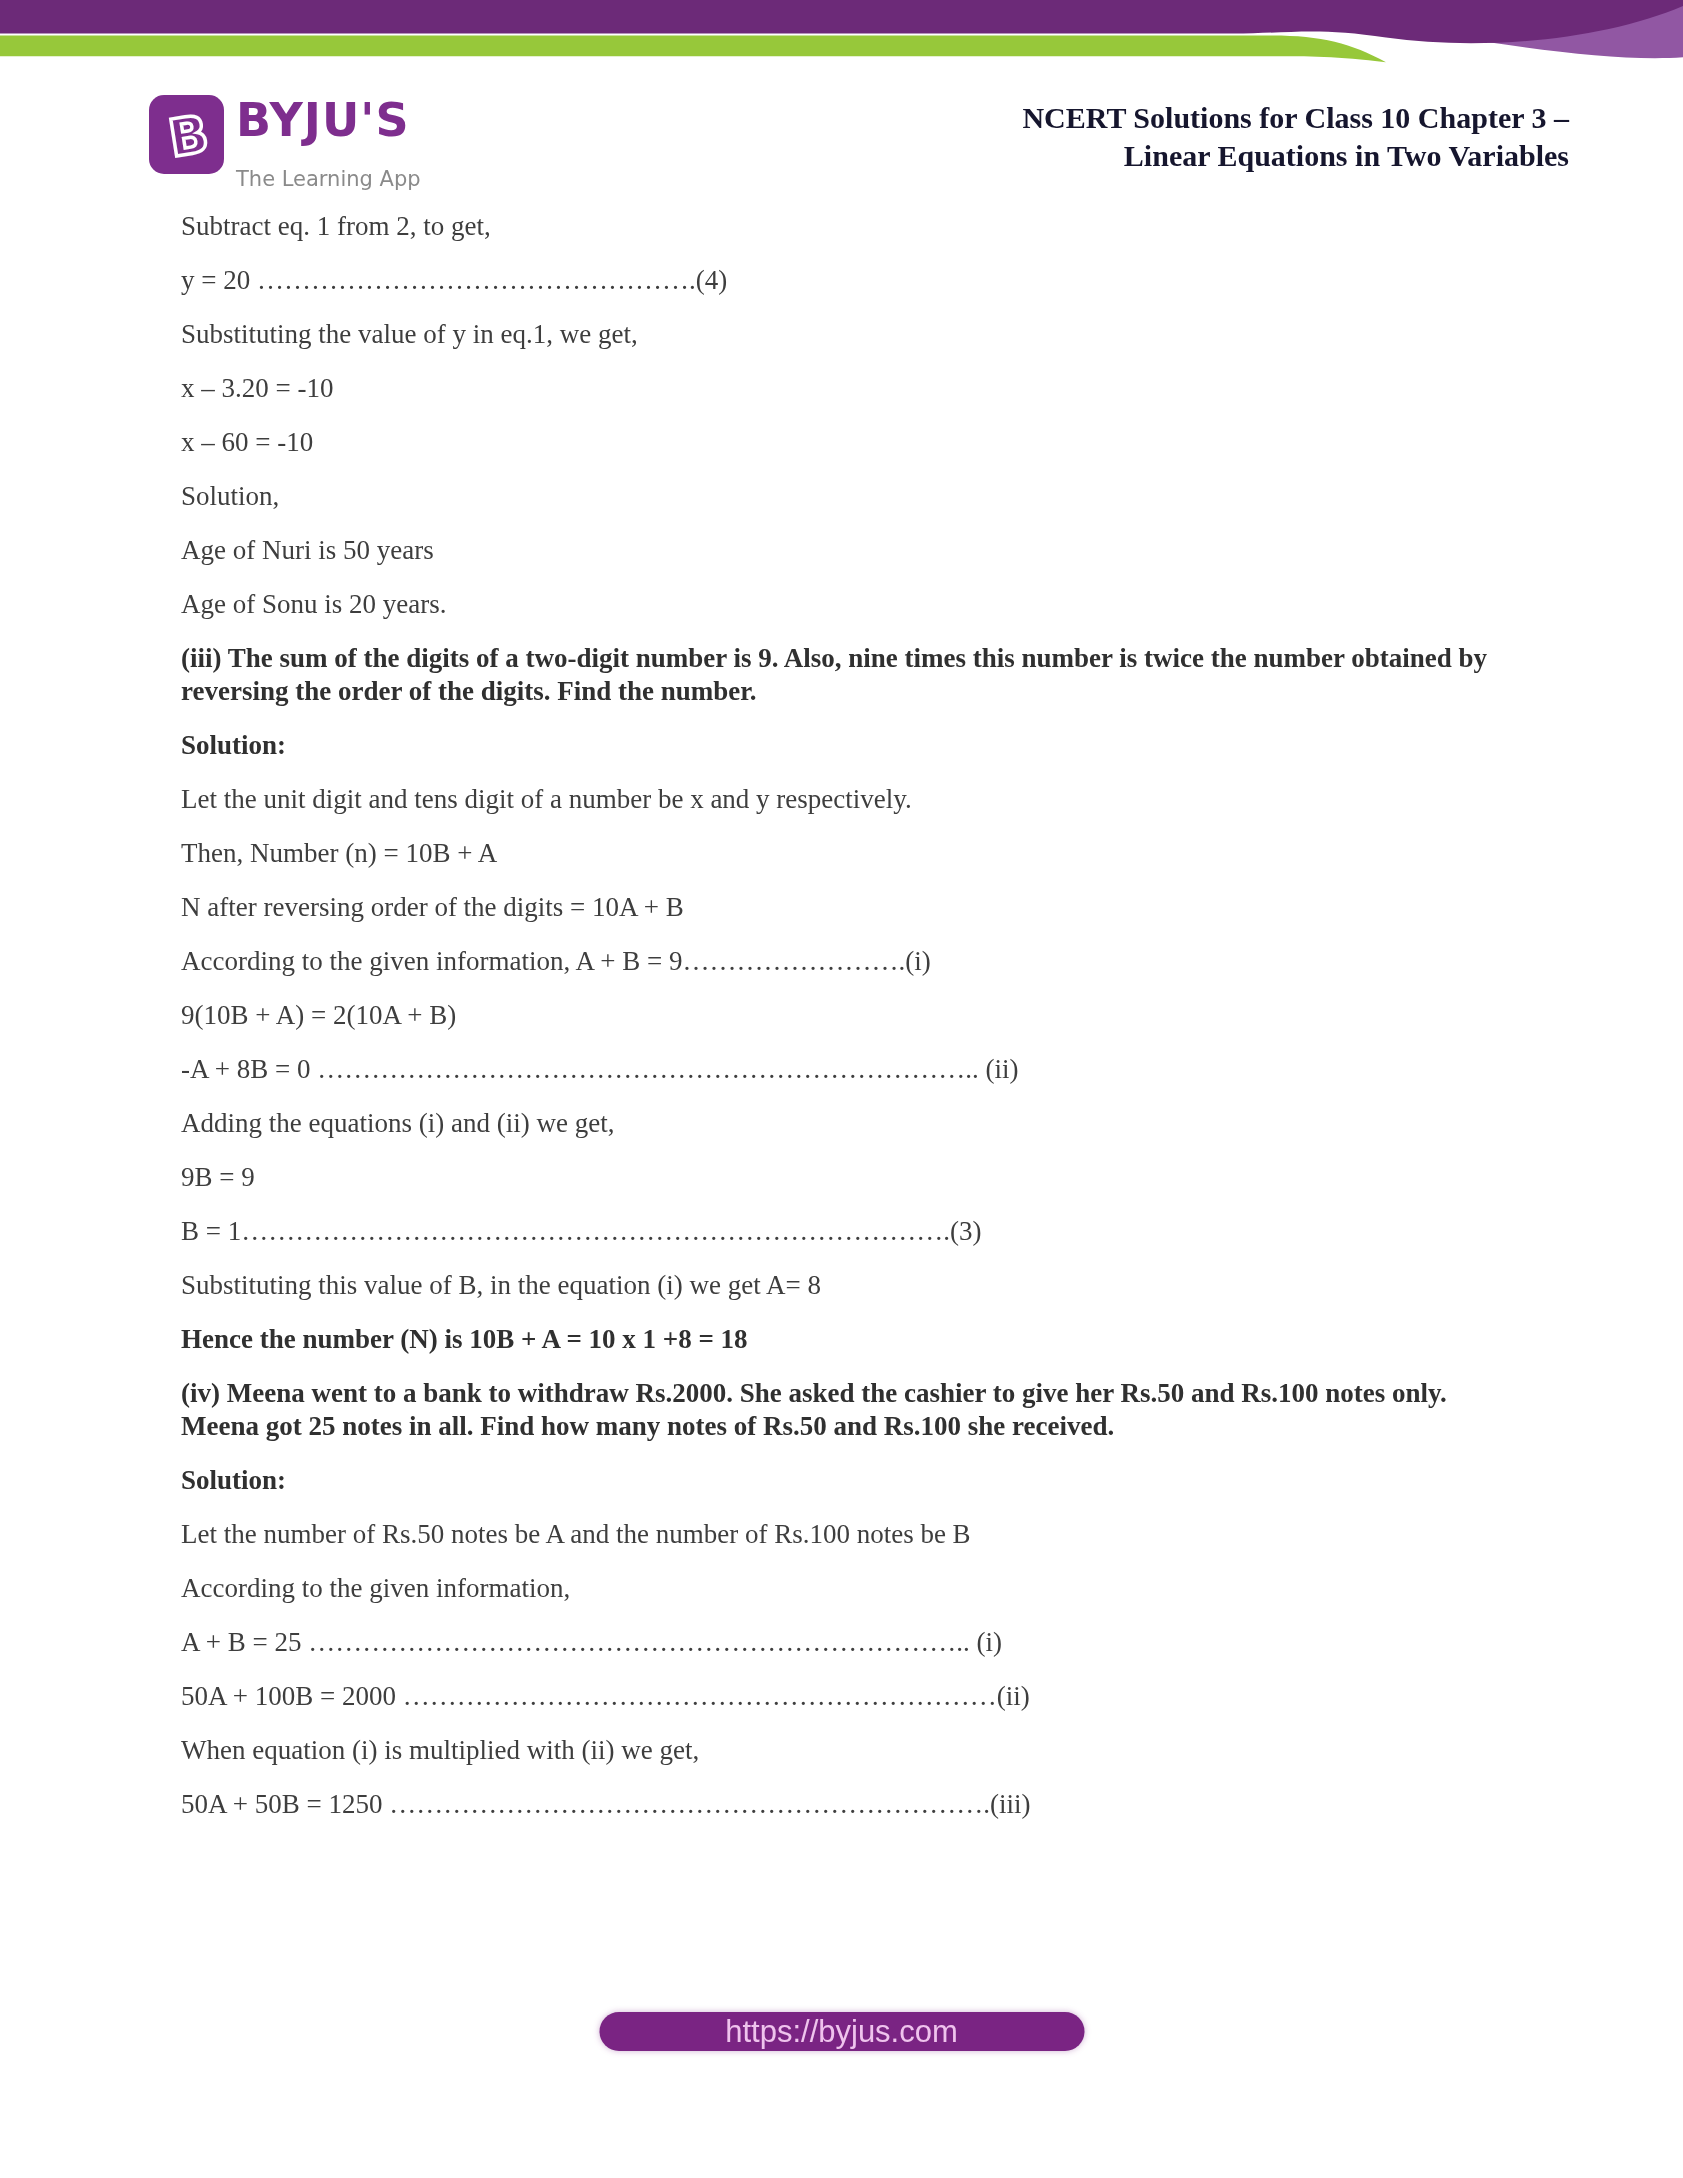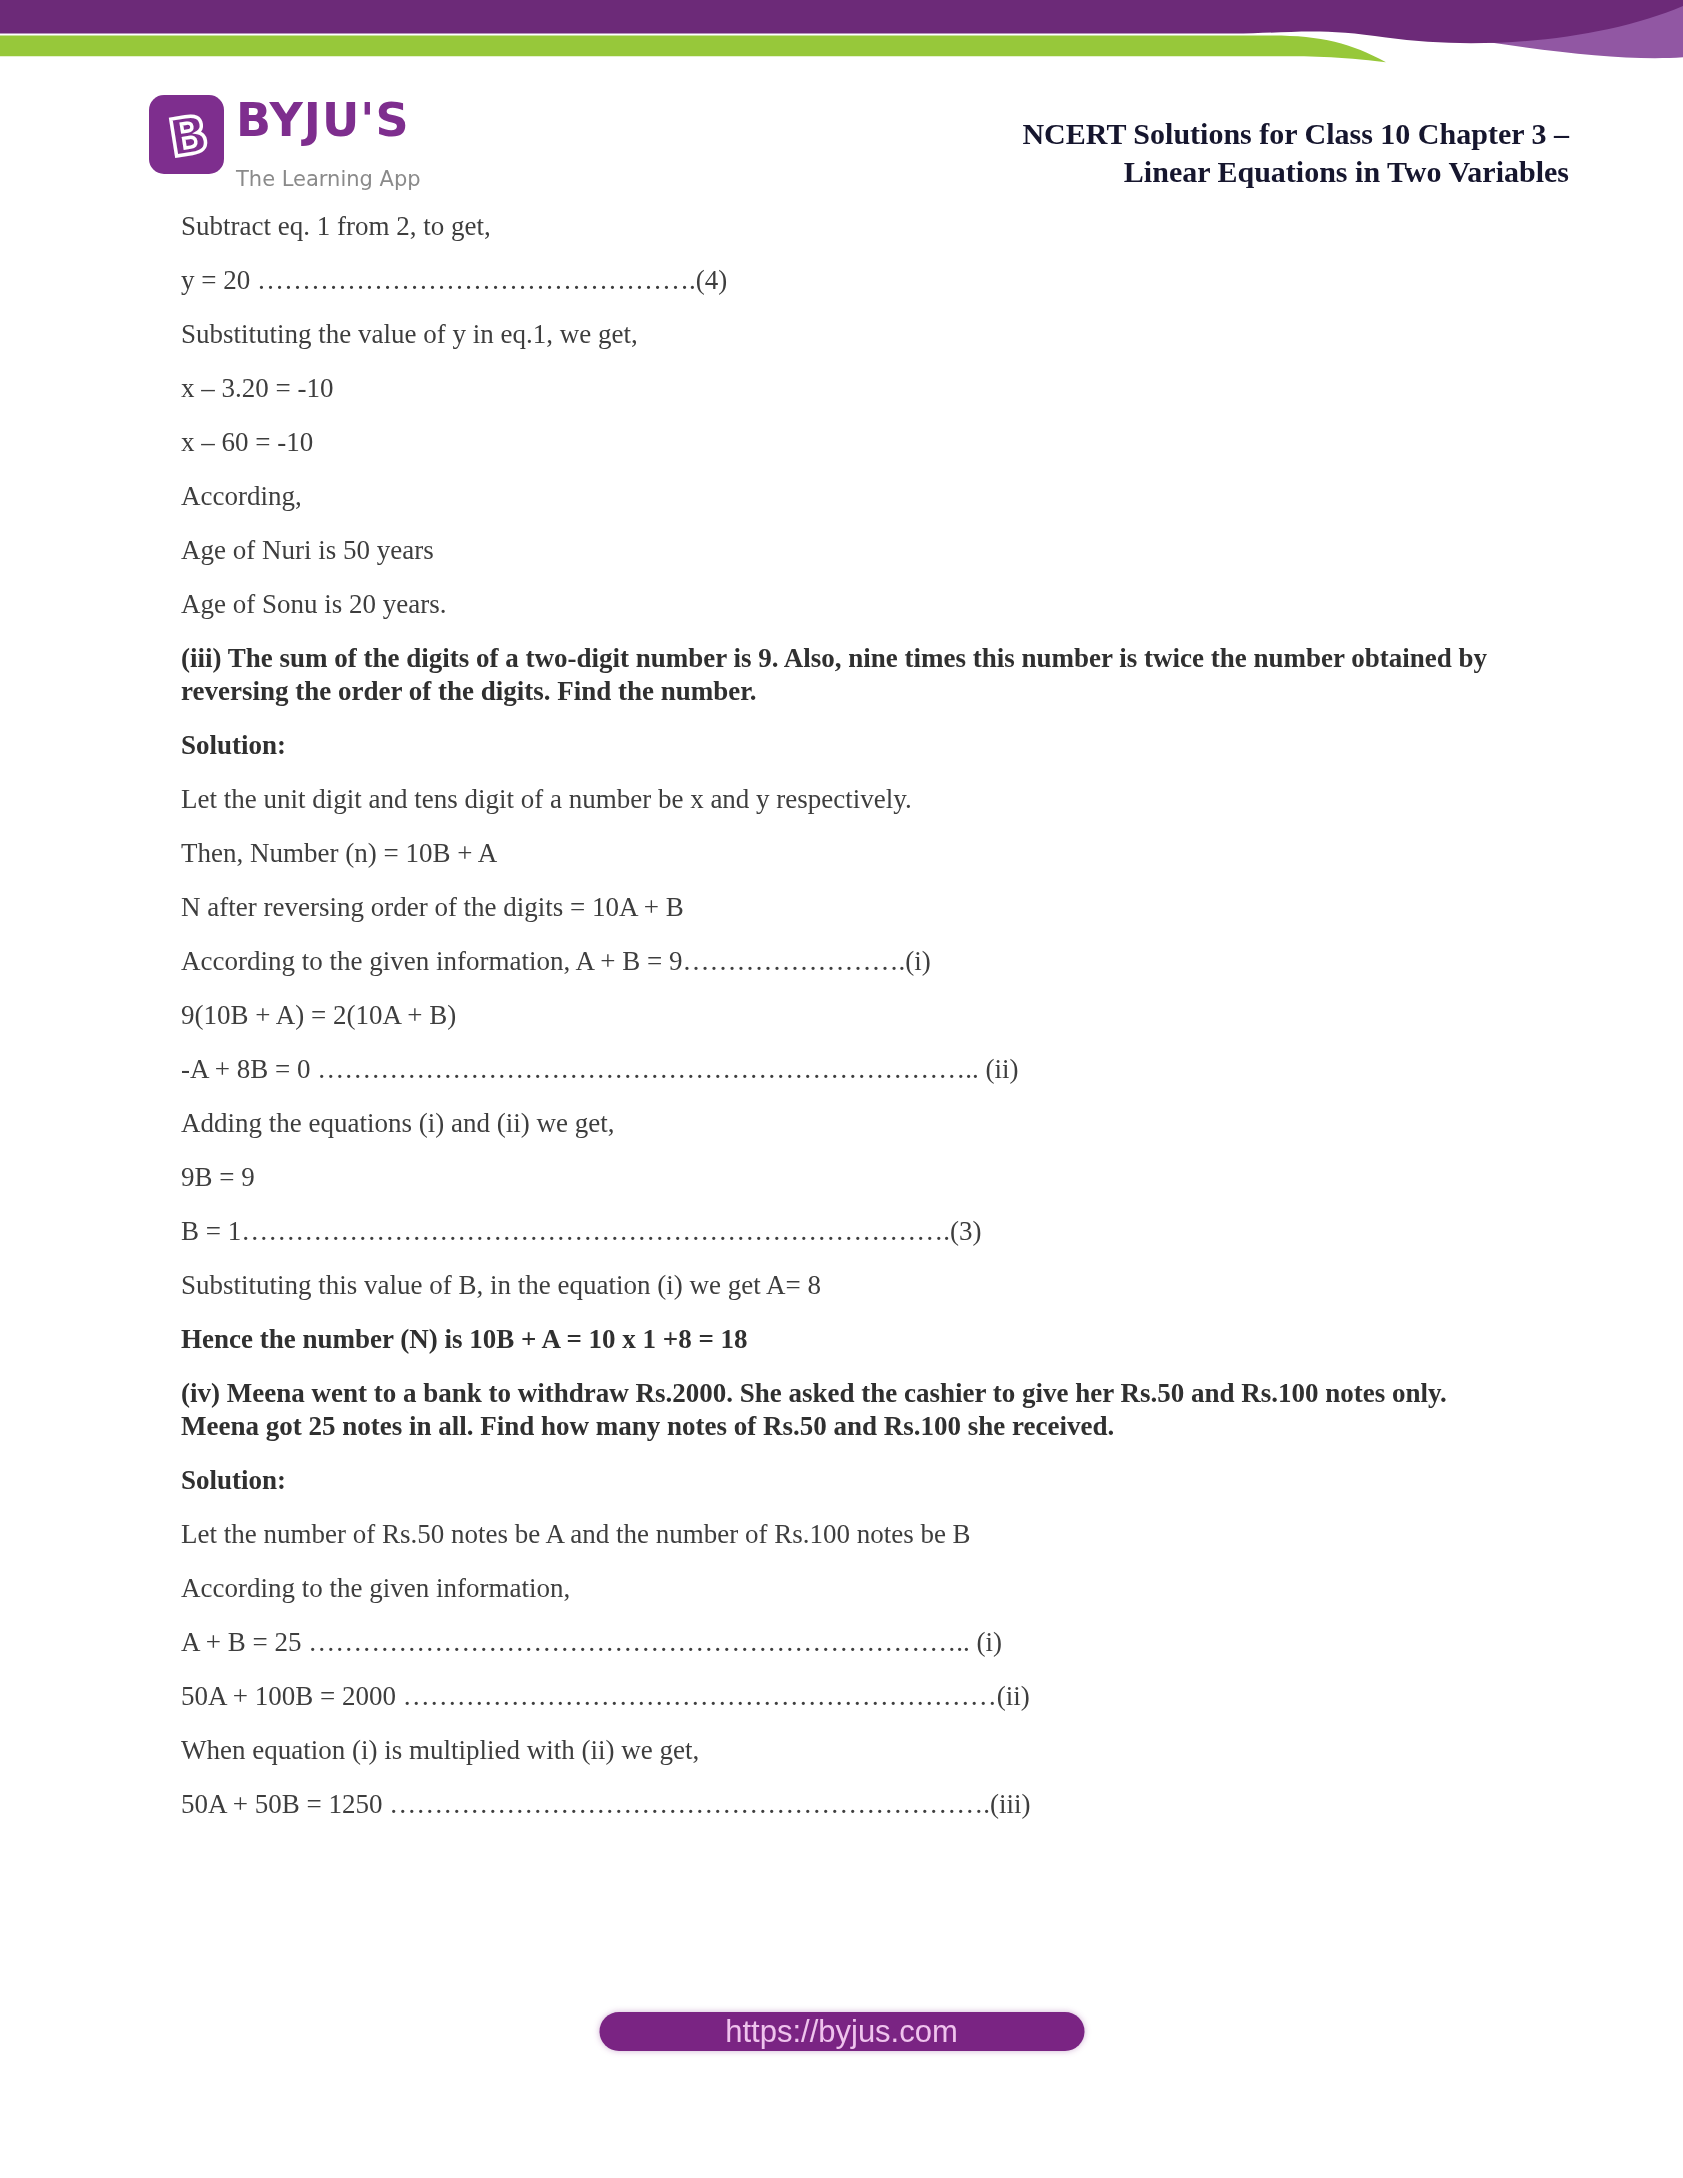--- a/index.html
+++ b/index.html
@@ -36,21 +36,21 @@
     display:flex;align-items:center;justify-content:center;
   }
   .logo-text{margin-left:12px;font-family:"DejaVu Sans", sans-serif;}
   .brand{
     color:var(--logo-purple);font-size:46px;font-weight:bold;letter-spacing:1px;line-height:51px;
   }
   .tagline{
     color:var(--tagline-gray);font-size:21px;line-height:26px;margin-top:20px;
   }
   .page-title{
-    position:absolute;right:0;top:20px;width:752px;text-align:right;
+    position:absolute;right:0;top:4px;width:752px;text-align:right;
     color:var(--title-color);font-weight:bold;font-size:30px;line-height:38px;
     font-family:"Liberation Serif", serif;
   }
   .content{
     position:absolute;top:210px;left:147px;width:1378px;
   }
   .para{
     color:var(--body-color);
     font-size:27px;line-height:33px;
     margin-bottom:21px;
@@ -98,21 +98,21 @@
     <div>Linear Equations in Two Variables</div>
   </div>
 </div>
 
 <div class="content" id="content">
     <p class="para">Subtract eq. 1 from 2, to get,</p>
     <p class="para">y = 20 ………………………………………….(4)</p>
     <p class="para">Substituting the value of y in eq.1, we get,</p>
     <p class="para">x – 3.20 = -10</p>
     <p class="para">x – 60 = -10</p>
-    <p class="para">According,</p>
+    <p class="para">Solution,</p>
     <p class="para">Age of Nuri is 50 years</p>
     <p class="para">Age of Sonu is 20 years.</p>
     <p class="para bold">(iii) The sum of the digits of a two-digit number is 9. Also, nine times this number is twice the number obtained by reversing the order of the digits. Find the number.</p>
     <p class="para bold">Solution:</p>
     <p class="para">Let the unit digit and tens digit of a number be x and y respectively.</p>
     <p class="para">Then, Number (n) = 10B + A</p>
     <p class="para">N after reversing order of the digits = 10A + B</p>
     <p class="para">According to the given information, A + B = 9…………………….(i)</p>
     <p class="para">9(10B + A) = 2(10A + B)</p>
     <p class="para">-A + 8B = 0 ……………………………………………………………….. (ii)</p>

